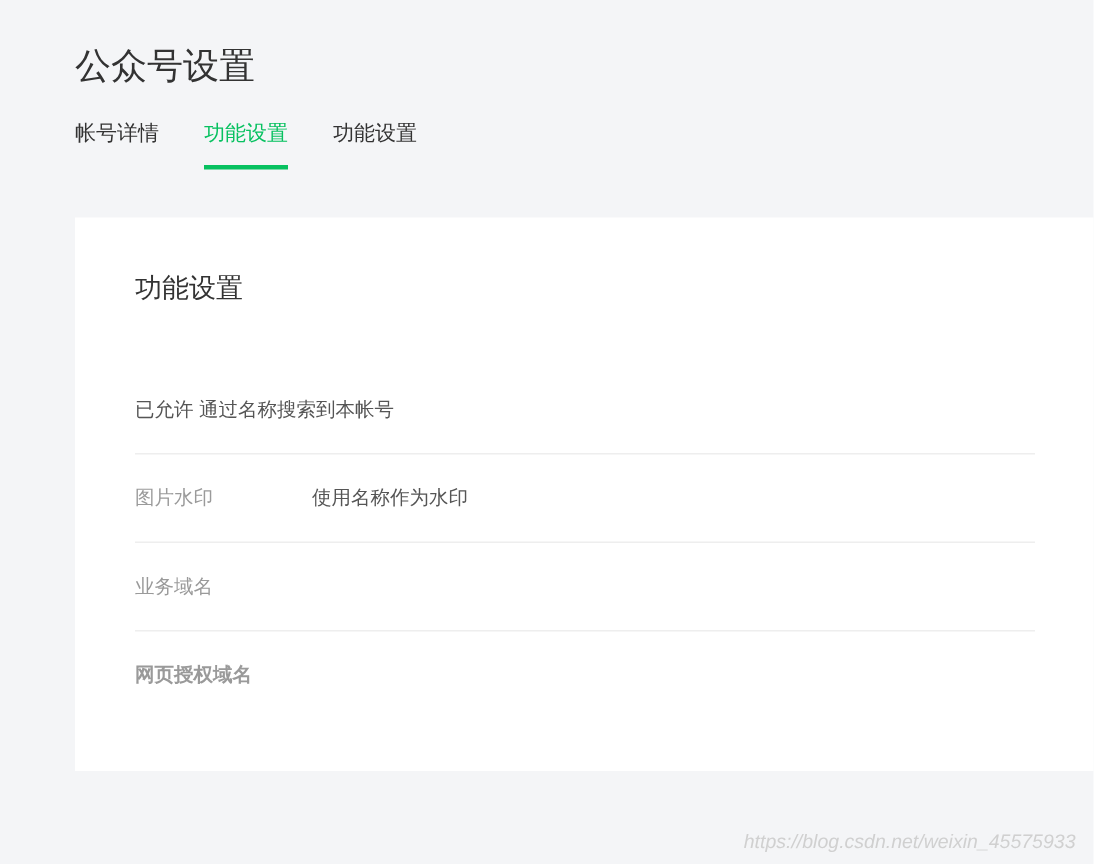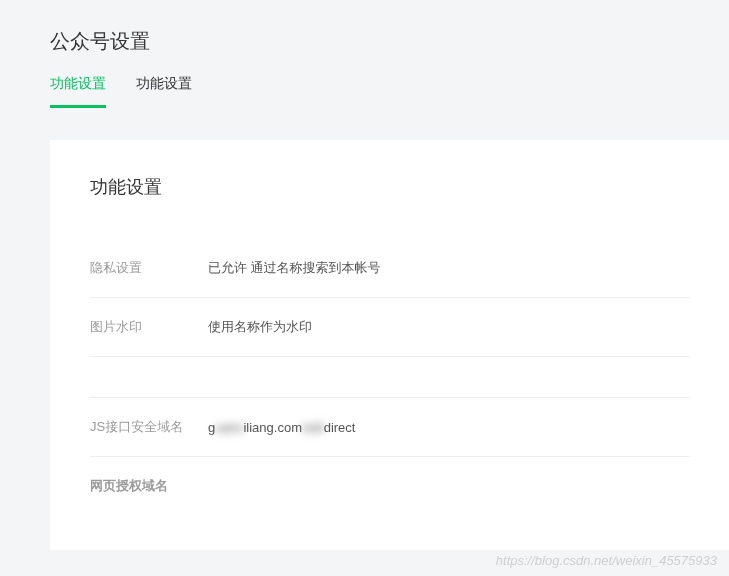--- a/index.html
+++ b/index.html
@@ -10,21 +10,21 @@
     body {
       font-family: -apple-system, BlinkMacSystemFont, "PingFang SC", "Microsoft YaHei", sans-serif;
       background: #f4f5f7;
       width: 729px;
       height: 576px;
       padding: 28px 0 0 50px;
       position: relative;
       overflow: hidden;
     }
     .page-title {
-      font-size: 20px;
+      font-size: 24px;
       font-weight: 400;
       color: #333;
       margin-bottom: 20px;
     }
     .tabs {
       display: flex;
       gap: 30px;
       margin-bottom: 0;
     }
     .tab {
@@ -82,45 +82,40 @@
       color: #d0d0d0;
       font-style: italic;
     }
   </style>
 </head>
 <body>
 
 <h1 class="page-title">公众号设置</h1>
 
 <div class="tabs">
+  <div class="tab">帐号详情</div>
   <div class="tab active">功能设置</div>
   <div class="tab">功能设置</div>
 </div>
 
 <div class="content-card">
   <h2 class="card-title">功能设置</h2>
 
   <div class="setting-row">
-    <div class="setting-label">隐私设置</div>
     <div class="setting-value">已允许 通过名称搜索到本帐号</div>
   </div>
 
   <div class="setting-row">
     <div class="setting-label">图片水印</div>
     <div class="setting-value">使用名称作为水印</div>
   </div>
 
   <div class="setting-row">
+    <div class="setting-label">业务域名</div>
   </div>
 
-  <div class="setting-row">
-    <div class="setting-label">JS接口安全域名</div>
-    <div class="setting-value">
-      <span>g</span><span class="blurred">uanx</span><span>iliang.com</span><span class="blurred">redi</span><span>direct</span>
-    </div>
-  </div>
 
   <div class="setting-row">
     <div class="setting-label">网页授权域名</div>
   </div>
 </div>
 
 <div class="watermark">https://blog.csdn.net/weixin_45575933</div>
 
 </body></html>

